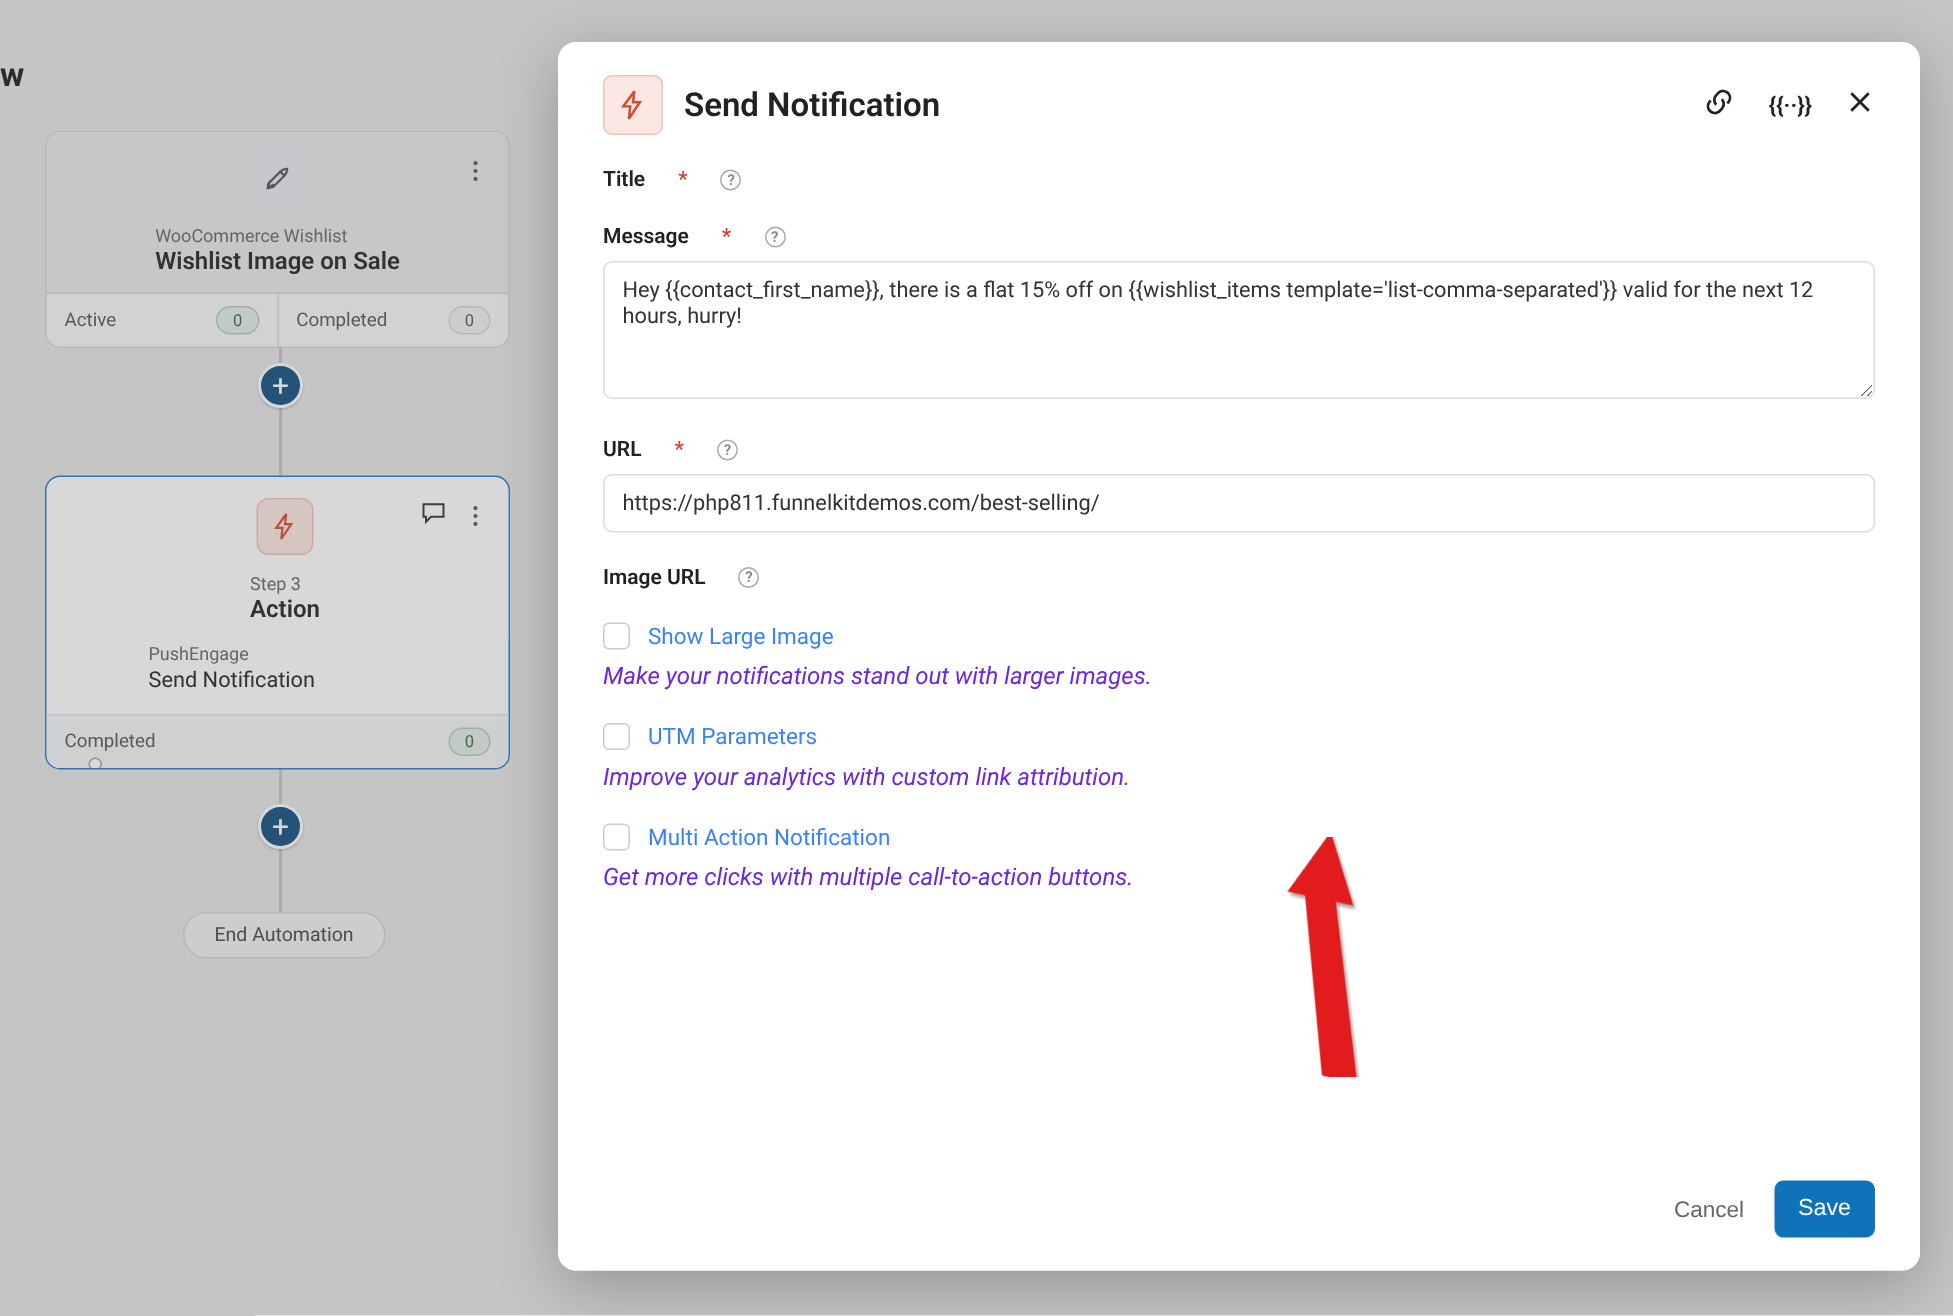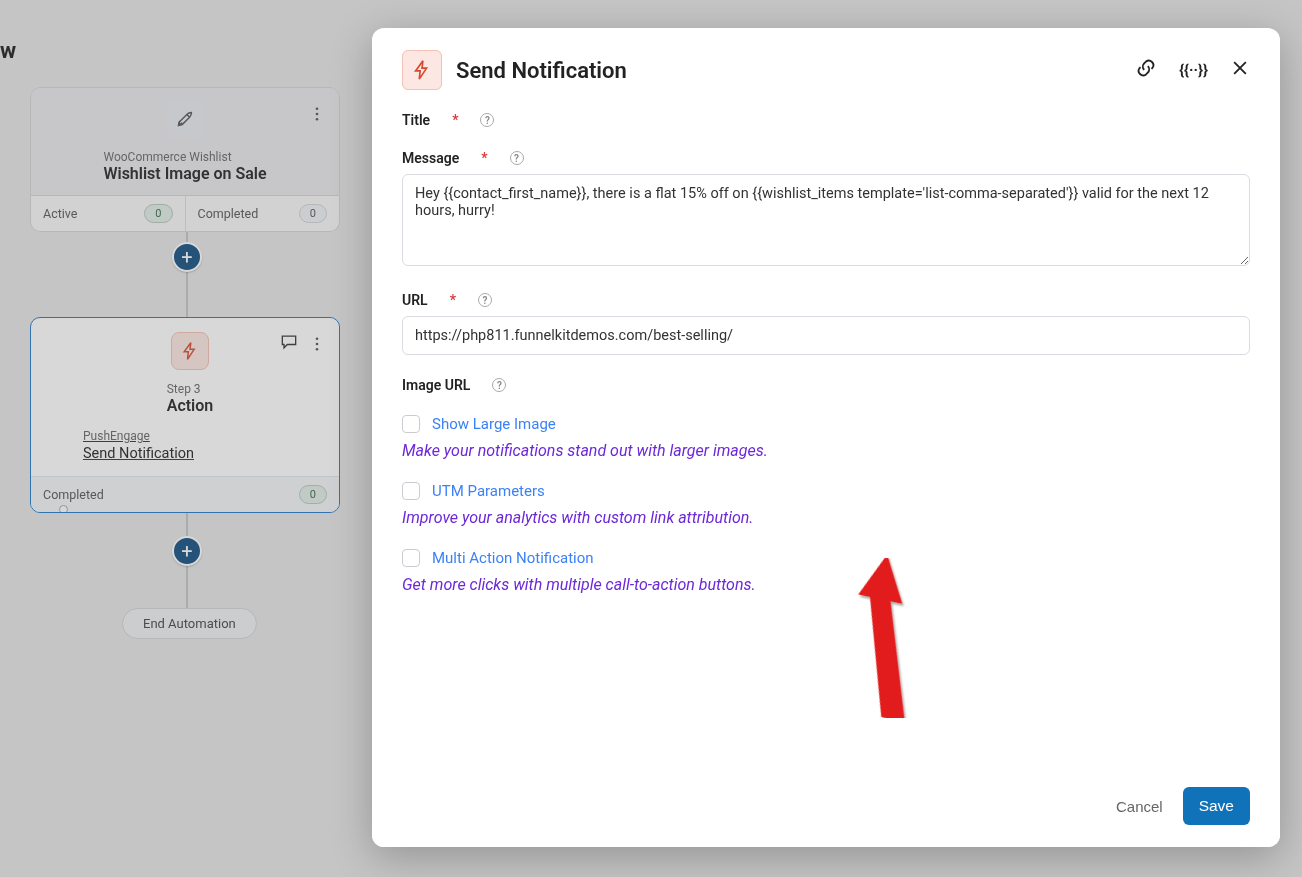--- a/index.html
+++ b/index.html
@@ -96,23 +96,22 @@
     font-size:11px; text-align:center;
   }
   .pill.gray { border-color:#cfd3d8; background:#eef0f3; color:#555;}
   .action-card {
     top: 317px;
     border:1.5px solid #2078c9;
     overflow:hidden;
   }
   .action-card .card-top { background:#fff; padding:14px 14px 10px;margin-left:10px; }
   .action-body {
-    padding: 4px 14px 14px 52px;
+    padding: 4px 14px 14px 68px;
     font-size:13px;
-    text-decoration:underline;
   }
   .action-body .vline {
     position:absolute; left:32px; top:55px; bottom:52px; width:1px; background:#d9dce0;
   }
   .action-body .dot {
     position:absolute; left:28px; top:80px; width:9px; height:9px; border-radius:50%;
     background:#fff; border:1.5px solid #a0a4aa;
   }
   .action-body .provider { color:#666; font-size:12px; }
   .action-body .name { color:#222; font-size:14.5px; margin-top:2px; }

